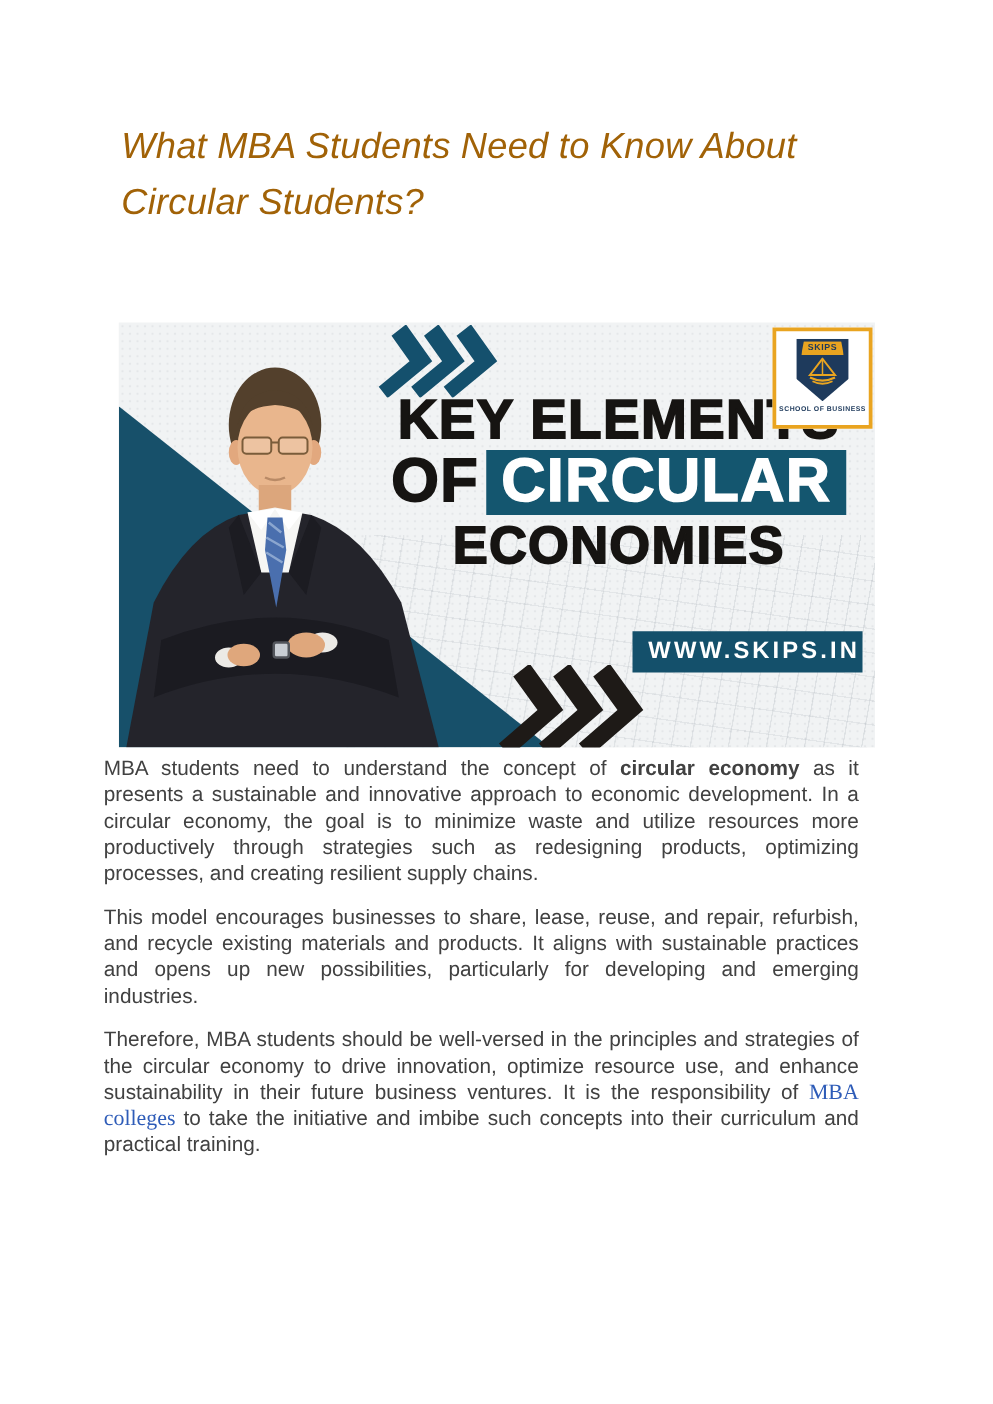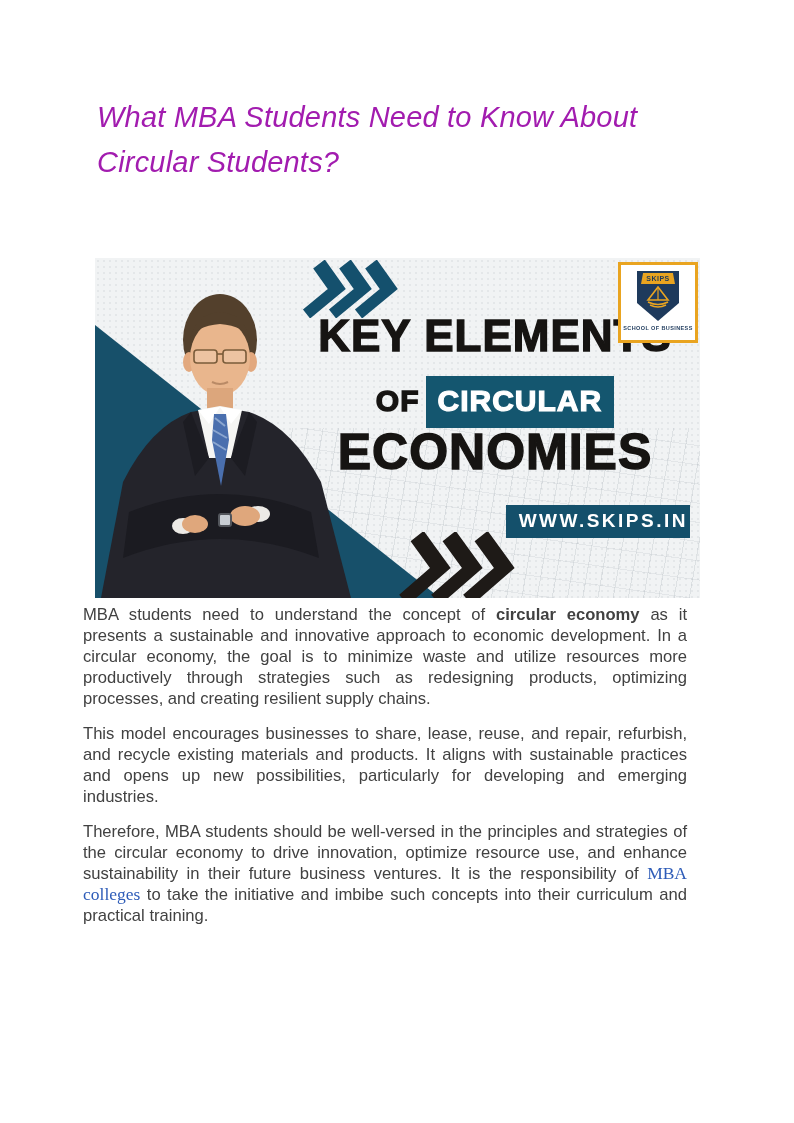--- a/index.html
+++ b/index.html
@@ -11,21 +11,21 @@
     margin:0 auto;
     overflow:hidden;
     font-family:"Liberation Sans", sans-serif;
   }
 
   
   .doc-title {
     position:absolute; left:97px; top:95px; width:580px;
     font-style:italic; font-weight:500;
     font-size:29px; line-height:45px;
-    color:#a21caf;
+    color:#a16207;
     letter-spacing:0.2px;
   }
 
   
   .banner {
     position:absolute; left:95px; top:258px;
     width:605px; height:340px;
     background:#f1f3f4;
     overflow:hidden;
   }
@@ -54,29 +54,29 @@
 
   .banner-heading {
     position:absolute; left:170px; top:54px; width:460px;
     text-align:center;
     font-weight:700;
     color:#161412;
     line-height:48px;
     letter-spacing:1px;
   }
   .bh-line1 { font-size:44px; -webkit-text-stroke:1.4px #161412; white-space:nowrap; }
-  .bh-line2 { font-size:30px; white-space:nowrap; margin-top:16px; }
+  .bh-line2 { font-size:49px; white-space:nowrap; margin-top:0; }
   .bh-of { -webkit-text-stroke:1.4px #161412; }
   .bh-highlight {
     display:inline-block;
     background:#14566f; color:#ffffff;
     -webkit-text-stroke:1.2px #ffffff;
     padding:1px 12px 3px 12px; margin-left:6px;
   }
-  .bh-line3 { font-size:50px; -webkit-text-stroke:1.4px #161412; white-space:nowrap; }
+  .bh-line3 { font-size:42px; -webkit-text-stroke:1.4px #161412; white-space:nowrap; }
 
   .website-box {
     position:absolute; right:10px; top:247px;
     background:#14506b; color:#ffffff;
     font-size:19px; font-weight:700; letter-spacing:2.5px;
     padding:5px 2px 6px 13px;
   }
 
   
   .skips-logo {

